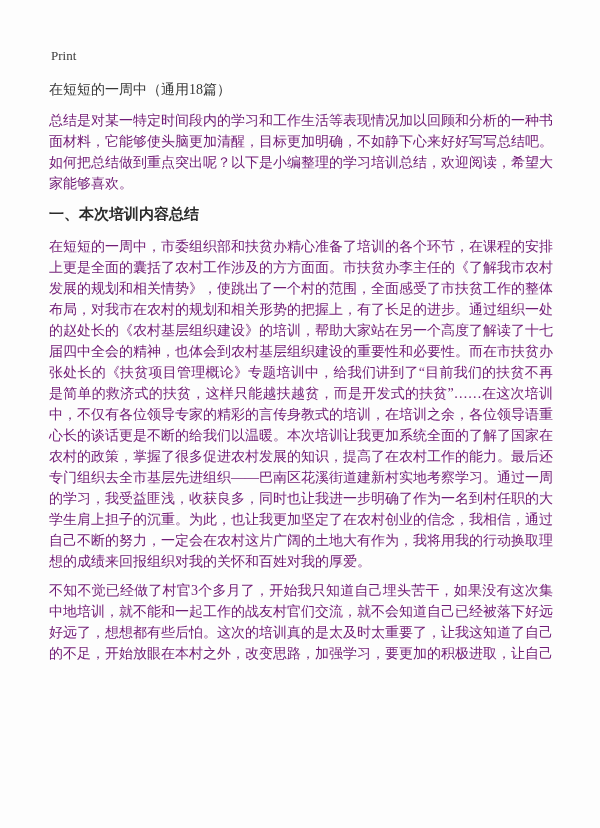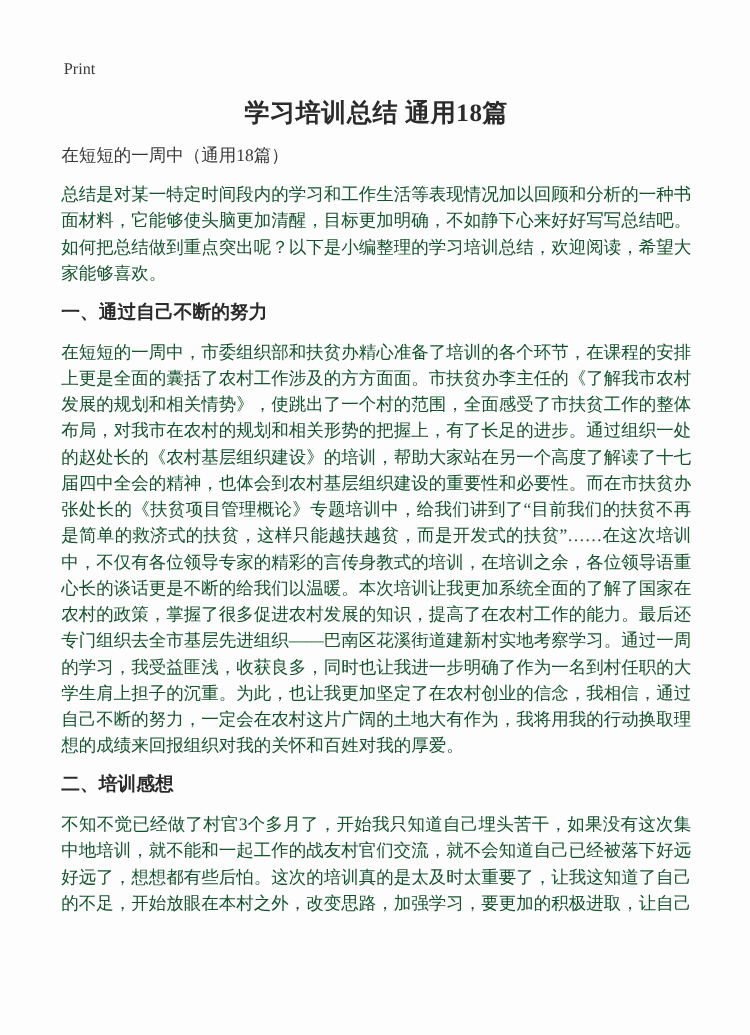--- a/index.html
+++ b/index.html
@@ -40,48 +40,46 @@
     font-size: 14px;
     line-height: 20px;
     margin: 0 0 10px 0;
     color: #383838;
   }
   p.body-para {
     font-size: 14px;
     line-height: 21px;
     text-align: justify;
     margin: 0 0 8px 0;
-    color: #14532d;
+    color: #701a75;
     word-break: break-all;
     font-family: Liberation Serif, serif;
   }
   h2.section-heading {
     font-size: 15px;
     line-height: 21px;
     font-weight: 700;
     color: #2b2b2b;
     margin: 10px 0 11px 0;
   }
 </style>
 </head>
 <body>
 
 <div class="page">
 
   <span class="print-label">Print</span>
 
-  <h1 class="doc-title">学习培训总结 通用18篇</h1>
 
   <div class="doc-subtitle">在短短的一周中（通用18篇）</div>
 
   <p class="body-para">总结是对某一特定时间段内的学习和工作生活等表现情况加以回顾和分析的一种书面材料，它能够使头脑更加清醒，目标更加明确，不如静下心来好好写写总结吧。如何把总结做到重点突出呢？以下是小编整理的学习培训总结，欢迎阅读，希望大家能够喜欢。</p>
 
 
 
-  <h2 class="section-heading">一、通过自己不断的努力</h2>
+  <h2 class="section-heading">一、本次培训内容总结</h2>
 
   <p class="body-para">在短短的一周中，市委组织部和扶贫办精心准备了培训的各个环节，在课程的安排上更是全面的囊括了农村工作涉及的方方面面。市扶贫办李主任的《了解我市农村发展的规划和相关情势》，使跳出了一个村的范围，全面感受了市扶贫工作的整体布局，对我市在农村的规划和相关形势的把握上，有了长足的进步。通过组织一处的赵处长的《农村基层组织建设》的培训，帮助大家站在另一个高度了解读了十七届四中全会的精神，也体会到农村基层组织建设的重要性和必要性。而在市扶贫办张处长的《扶贫项目管理概论》专题培训中，给我们讲到了“目前我们的扶贫不再是简单的救济式的扶贫，这样只能越扶越贫，而是开发式的扶贫”……在这次培训中，不仅有各位领导专家的精彩的言传身教式的培训，在培训之余，各位领导语重心长的谈话更是不断的给我们以温暖。本次培训让我更加系统全面的了解了国家在农村的政策，掌握了很多促进农村发展的知识，提高了在农村工作的能力。最后还专门组织去全市基层先进组织——巴南区花溪街道建新村实地考察学习。通过一周的学习，我受益匪浅，收获良多，同时也让我进一步明确了作为一名到村任职的大学生肩上担子的沉重。为此，也让我更加坚定了在农村创业的信念，我相信，通过自己不断的努力，一定会在农村这片广阔的土地大有作为，我将用我的行动换取理想的成绩来回报组织对我的关怀和百姓对我的厚爱。</p>
 
-  <h2 class="section-heading">二、培训感想</h2>
 
   <p class="body-para">不知不觉已经做了村官3个多月了，开始我只知道自己埋头苦干，如果没有这次集中地培训，就不能和一起工作的战友村官们交流，就不会知道自己已经被落下好远好远了，想想都有些后怕。这次的培训真的是太及时太重要了，让我这知道了自己的不足，开始放眼在本村之外，改变思路，加强学习，要更加的积极进取，让自己</p>
 
 </div>
 
 </body></html>

